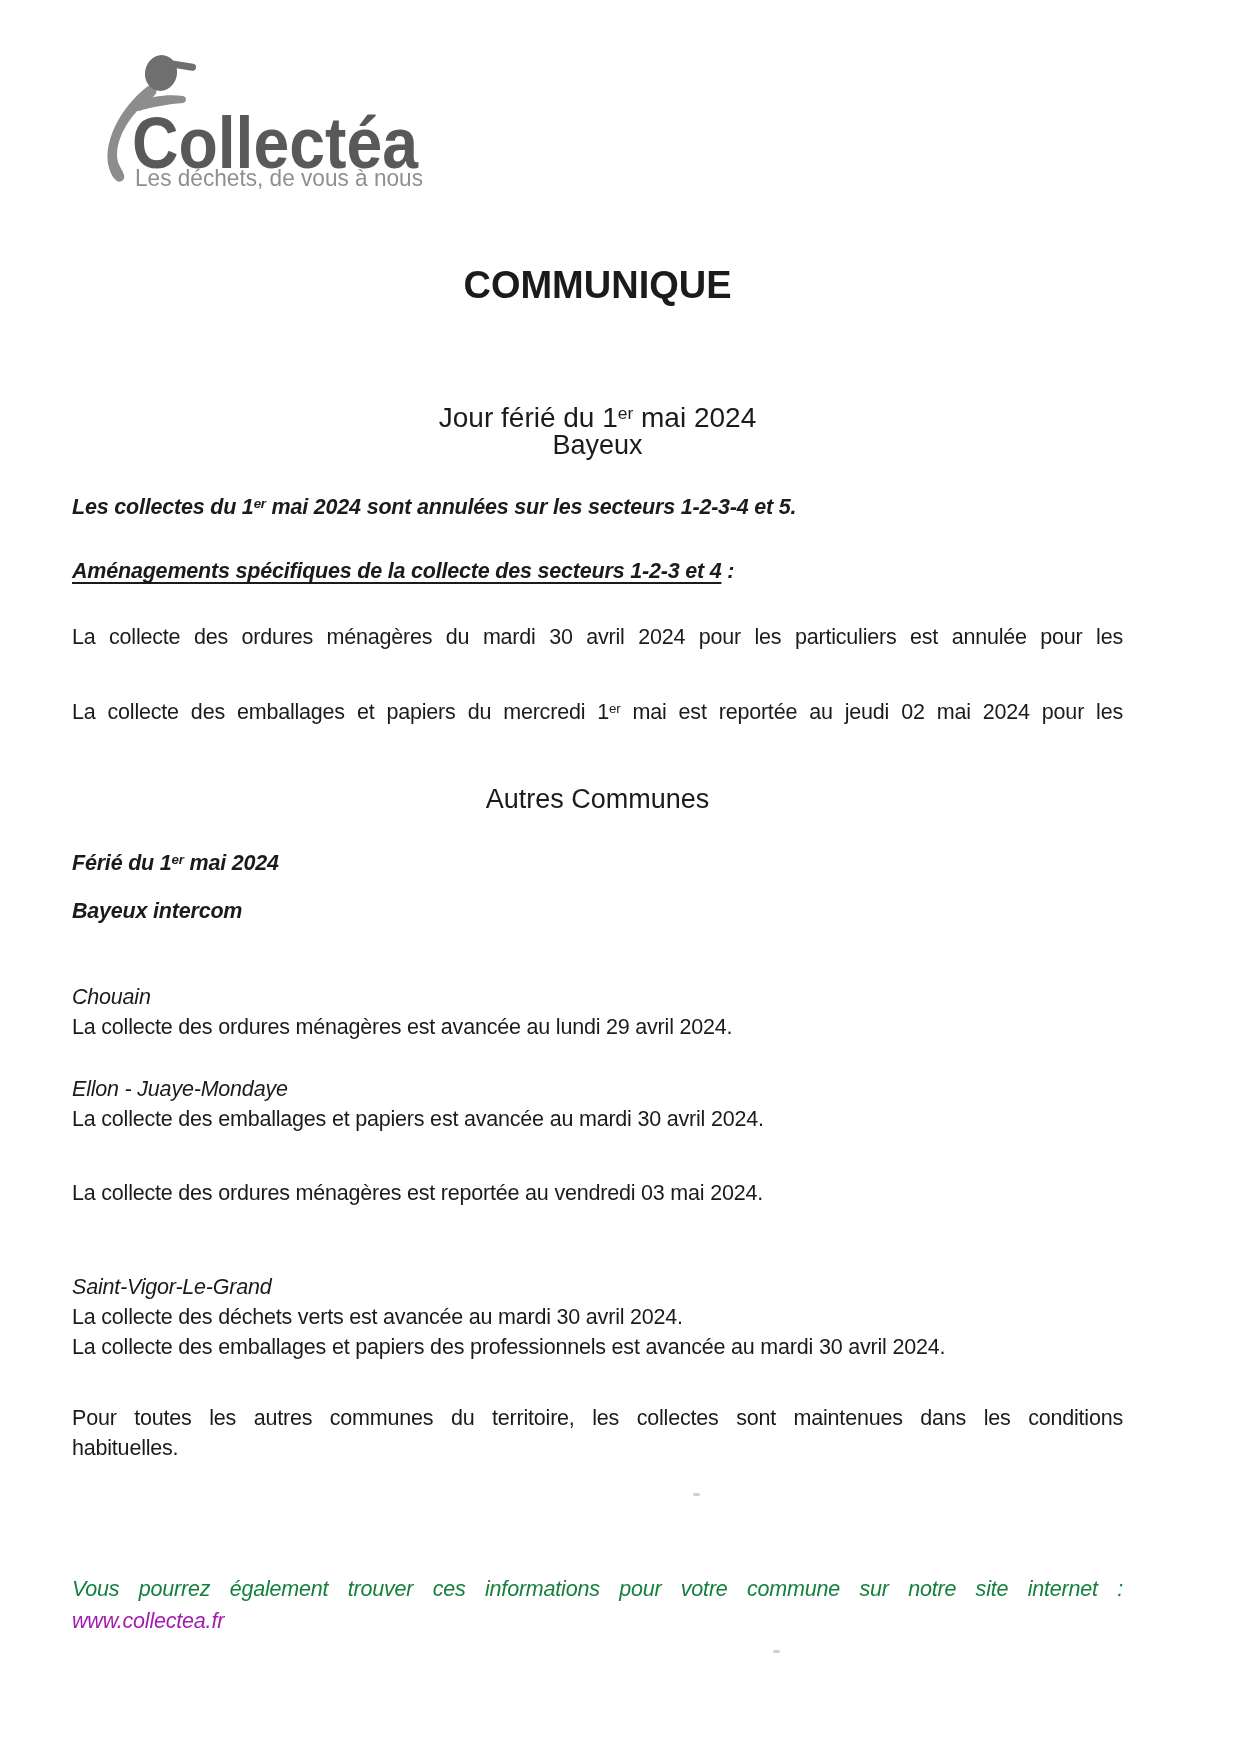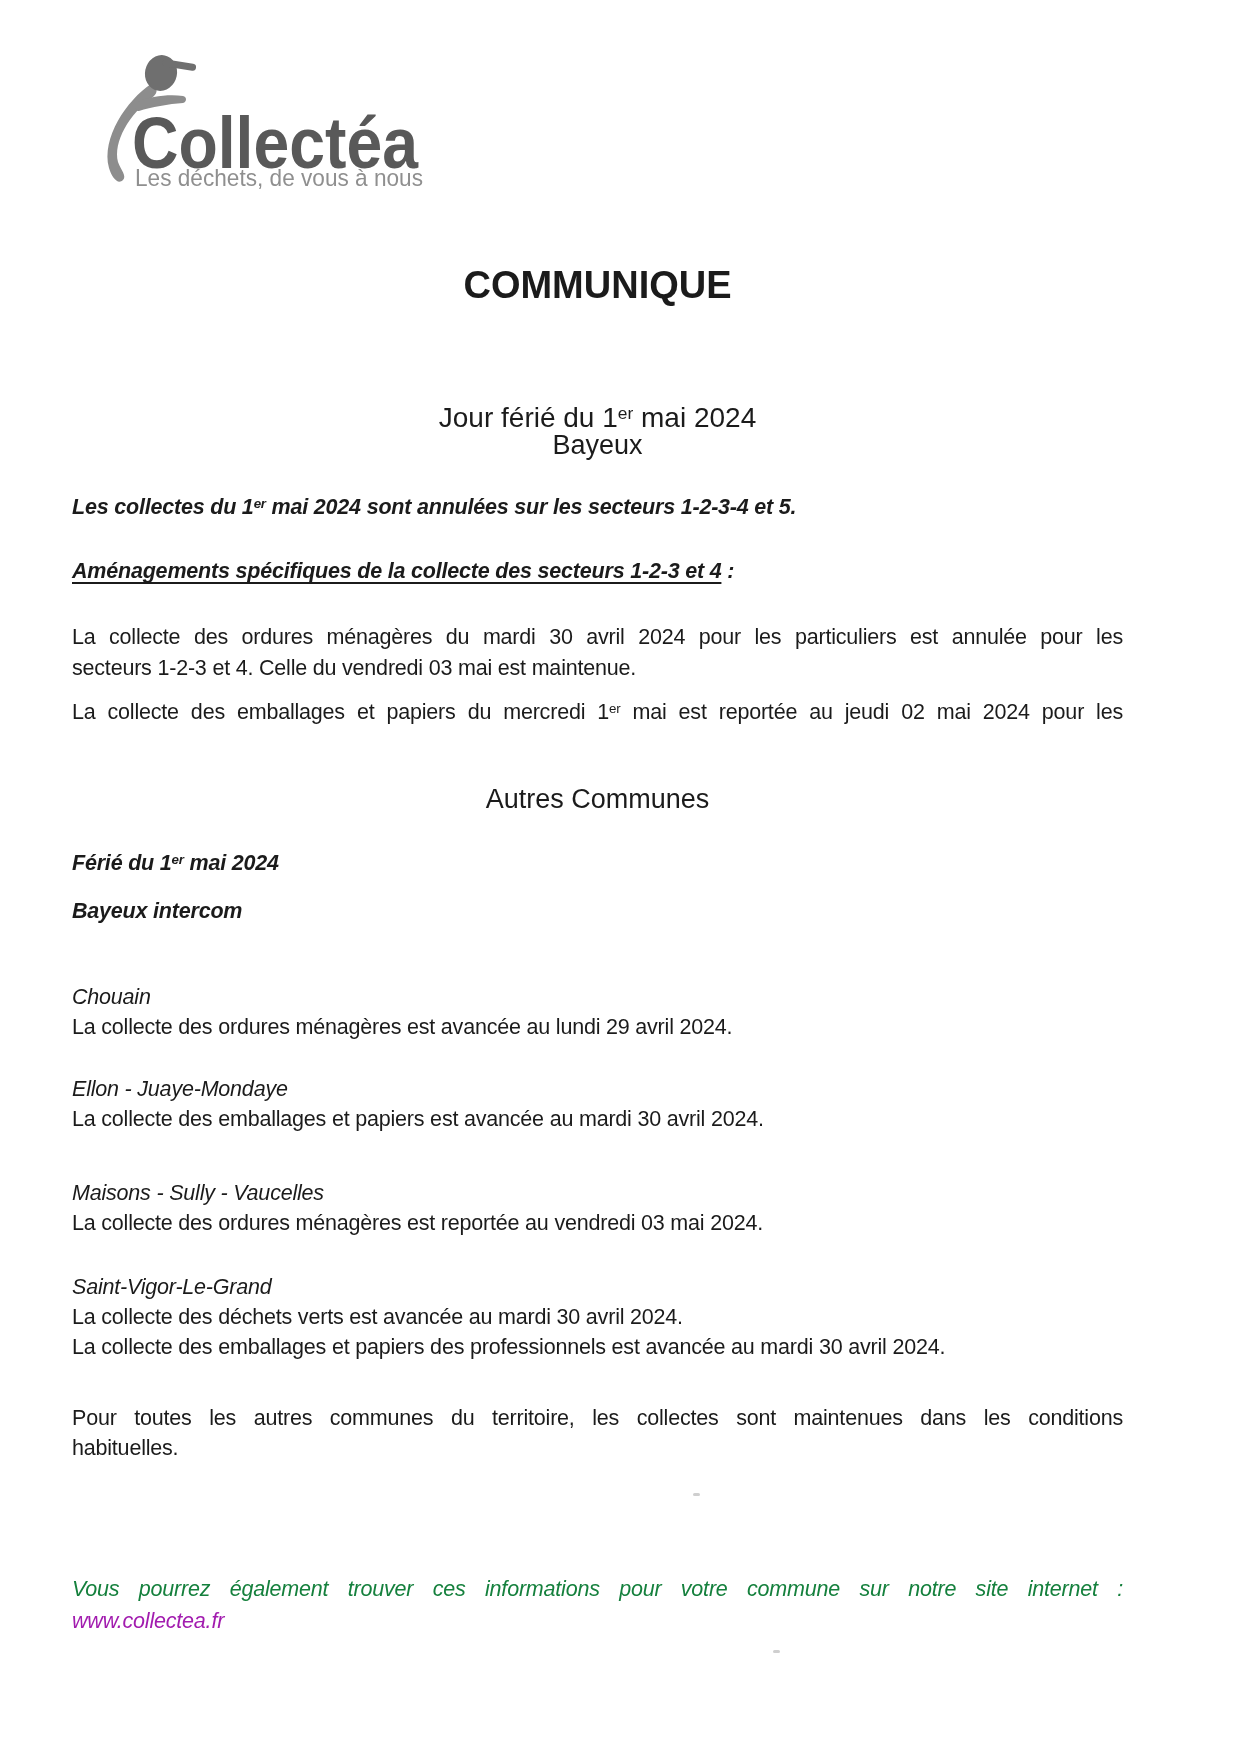--- a/index.html
+++ b/index.html
@@ -59,21 +59,20 @@
   <div class="abs body-text b" style="top:492px">
     <span>Les collectes du 1</span><sup>er</sup><span> mai 2024 sont annulées sur les secteurs 1-2-3-4 et 5.</span>
   </div>
 
   <div class="abs body-text b" style="top:556px">
     <span class="u">Aménagements spécifiques de la collecte des secteurs 1-2-3 et 4</span><span> :</span>
   </div>
 
   <div class="abs body-text lh31" style="top:622px">
     <div class="stretch">La collecte des ordures ménagères du mardi 30 avril 2024 pour les particuliers est annulée pour les</div>
-    <div>secteurs 1-2-3 et 4. Celle du vendredi 03 mai est maintenue.</div>
   </div>
 
   <div class="abs body-text lh31" style="top:697px">
     <div class="stretch">
       <span>La collecte des emballages et papiers du mercredi 1</span><sup>er</sup><span> mai est reportée au jeudi 02 mai 2024 pour les</span>
     </div>
   </div>
 
   <div class="abs centered h-sec" style="top:782px">Autres Communes</div>
 
@@ -87,21 +86,20 @@
     <div class="i">Chouain</div>
     <div>La collecte des ordures ménagères est avancée au lundi 29 avril 2024.</div>
   </div>
 
   <div class="abs body-text" style="top:1074px">
     <div class="i">Ellon - Juaye-Mondaye</div>
     <div>La collecte des emballages et papiers est avancée au mardi 30 avril 2024.</div>
   </div>
 
   <div class="abs body-text" style="top:1178px">
-    <div class="i">Maisons - Sully - Vaucelles</div>
     <div>La collecte des ordures ménagères est reportée au vendredi 03 mai 2024.</div>
   </div>
 
   <div class="abs body-text" style="top:1272px">
     <div class="i">Saint-Vigor-Le-Grand</div>
     <div>La collecte des déchets verts est avancée au mardi 30 avril 2024.</div>
     <div>La collecte des emballages et papiers des professionnels est avancée au mardi 30 avril 2024.</div>
   </div>
 
   <div class="abs body-text" style="top:1403px">

